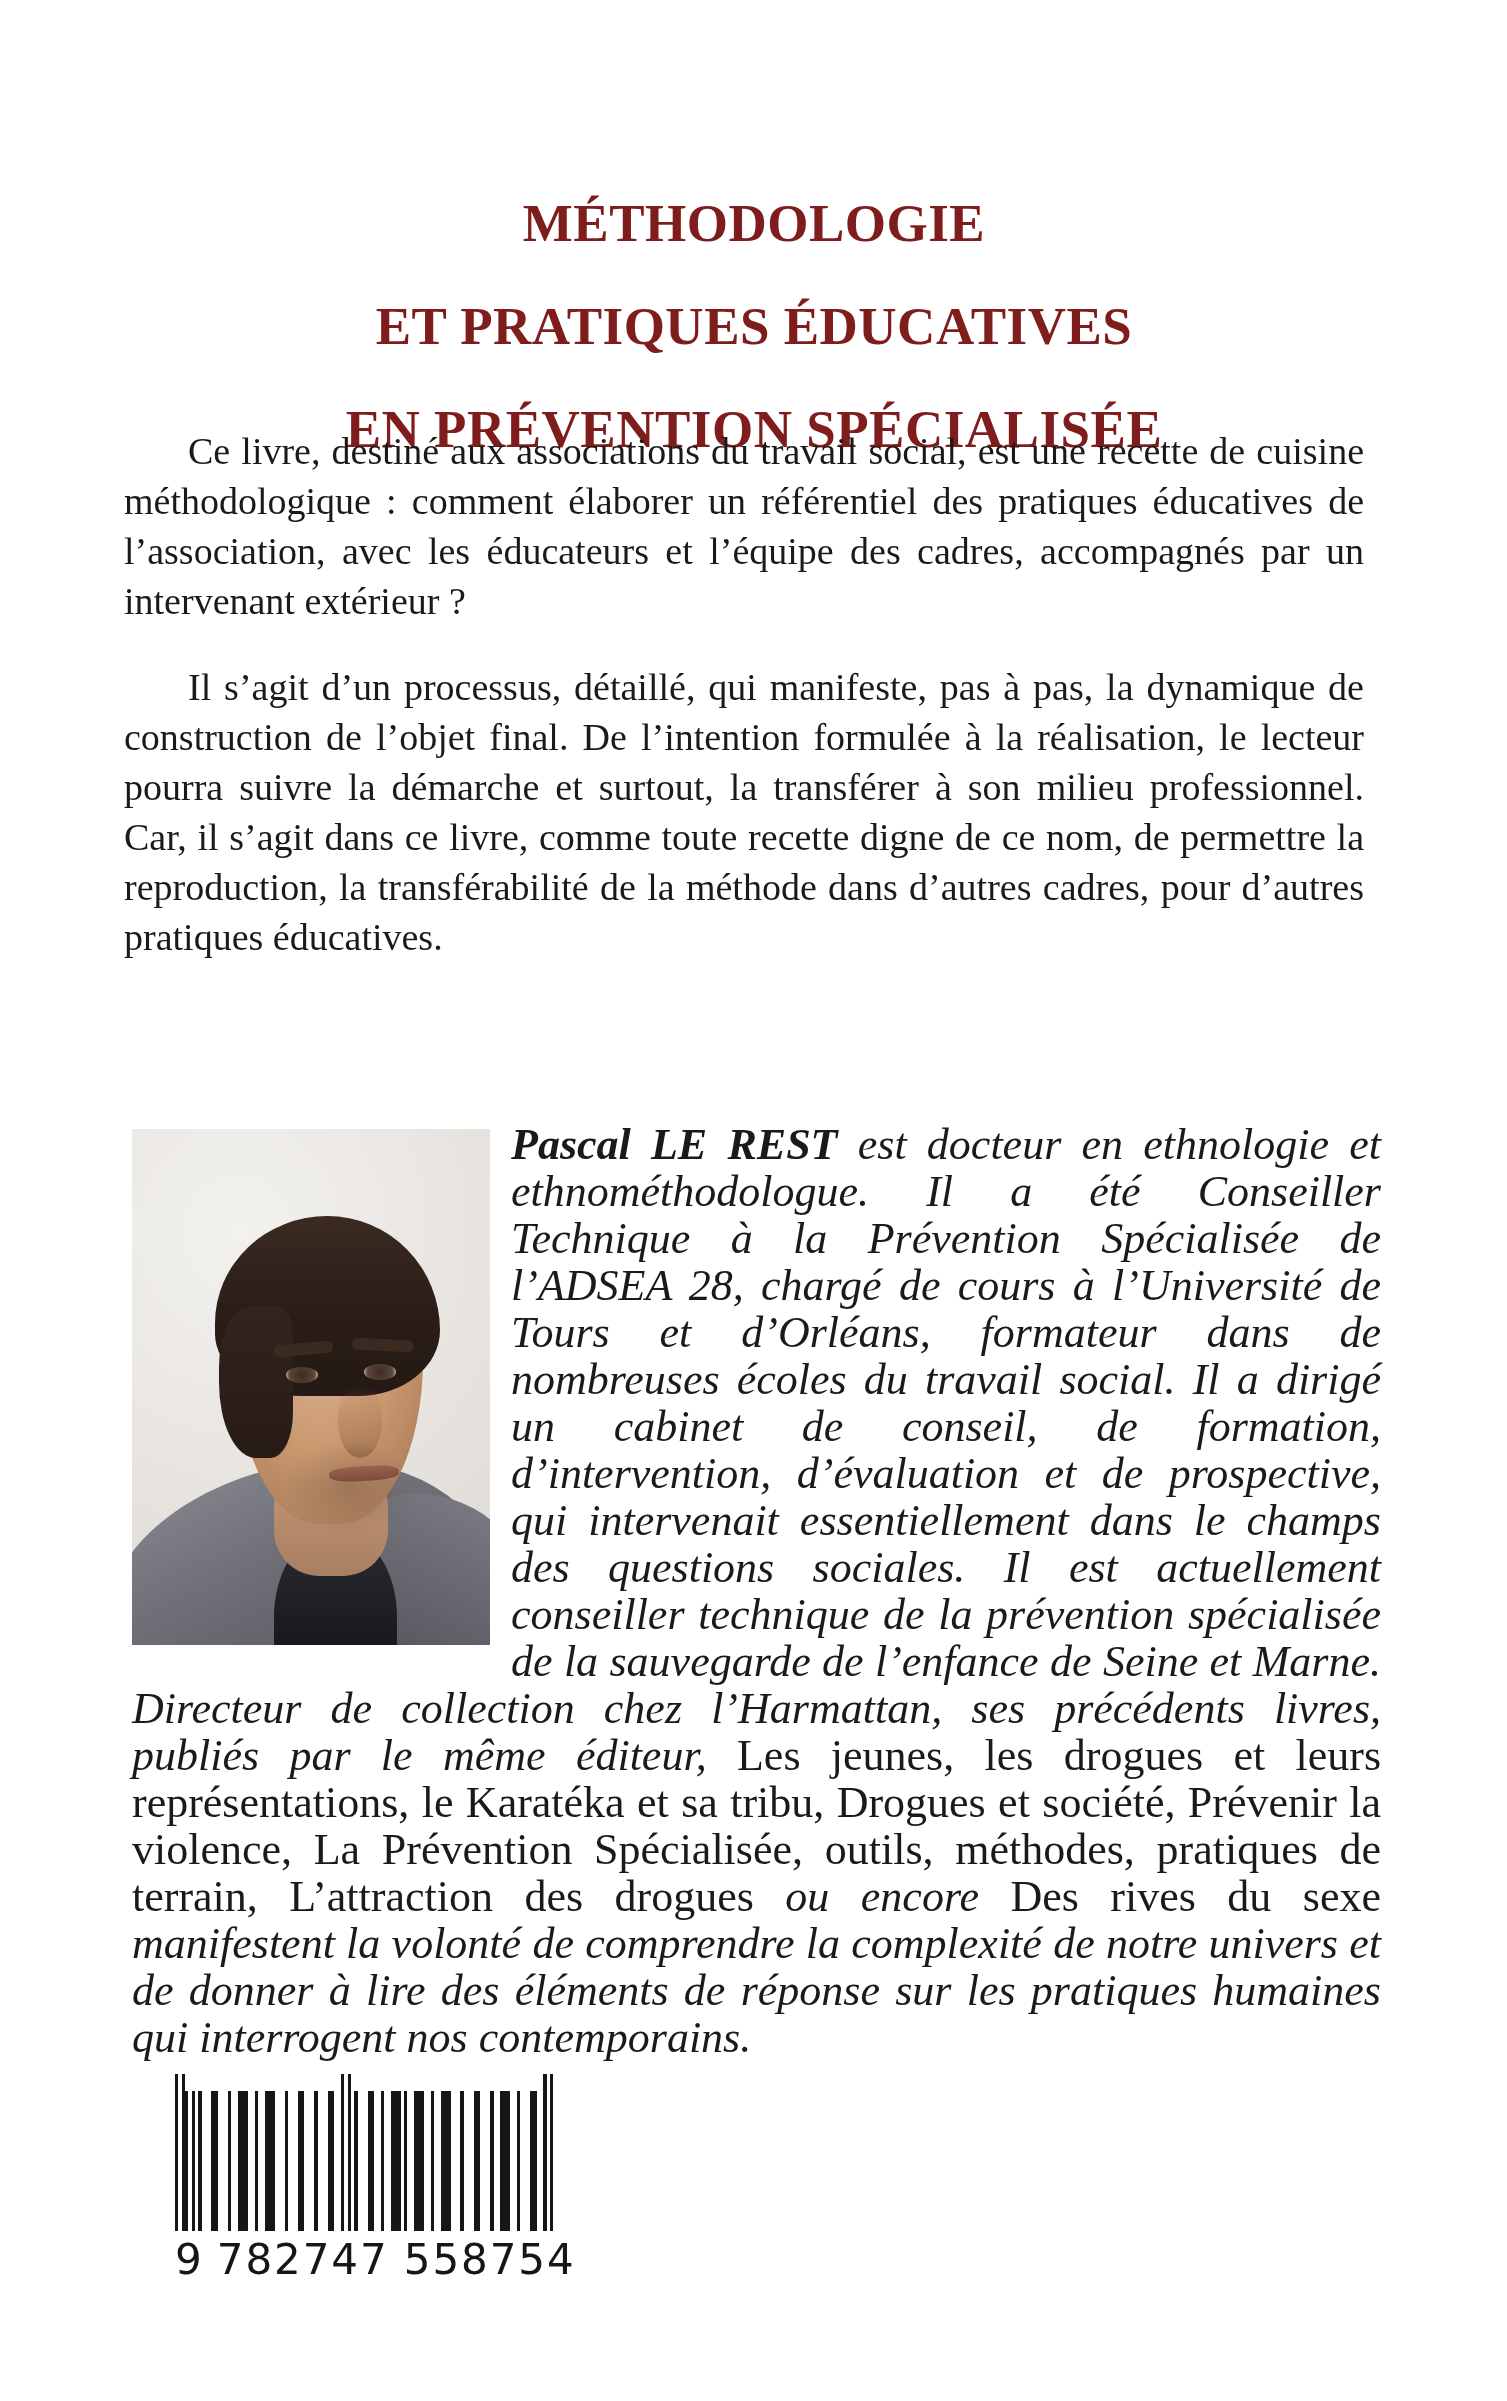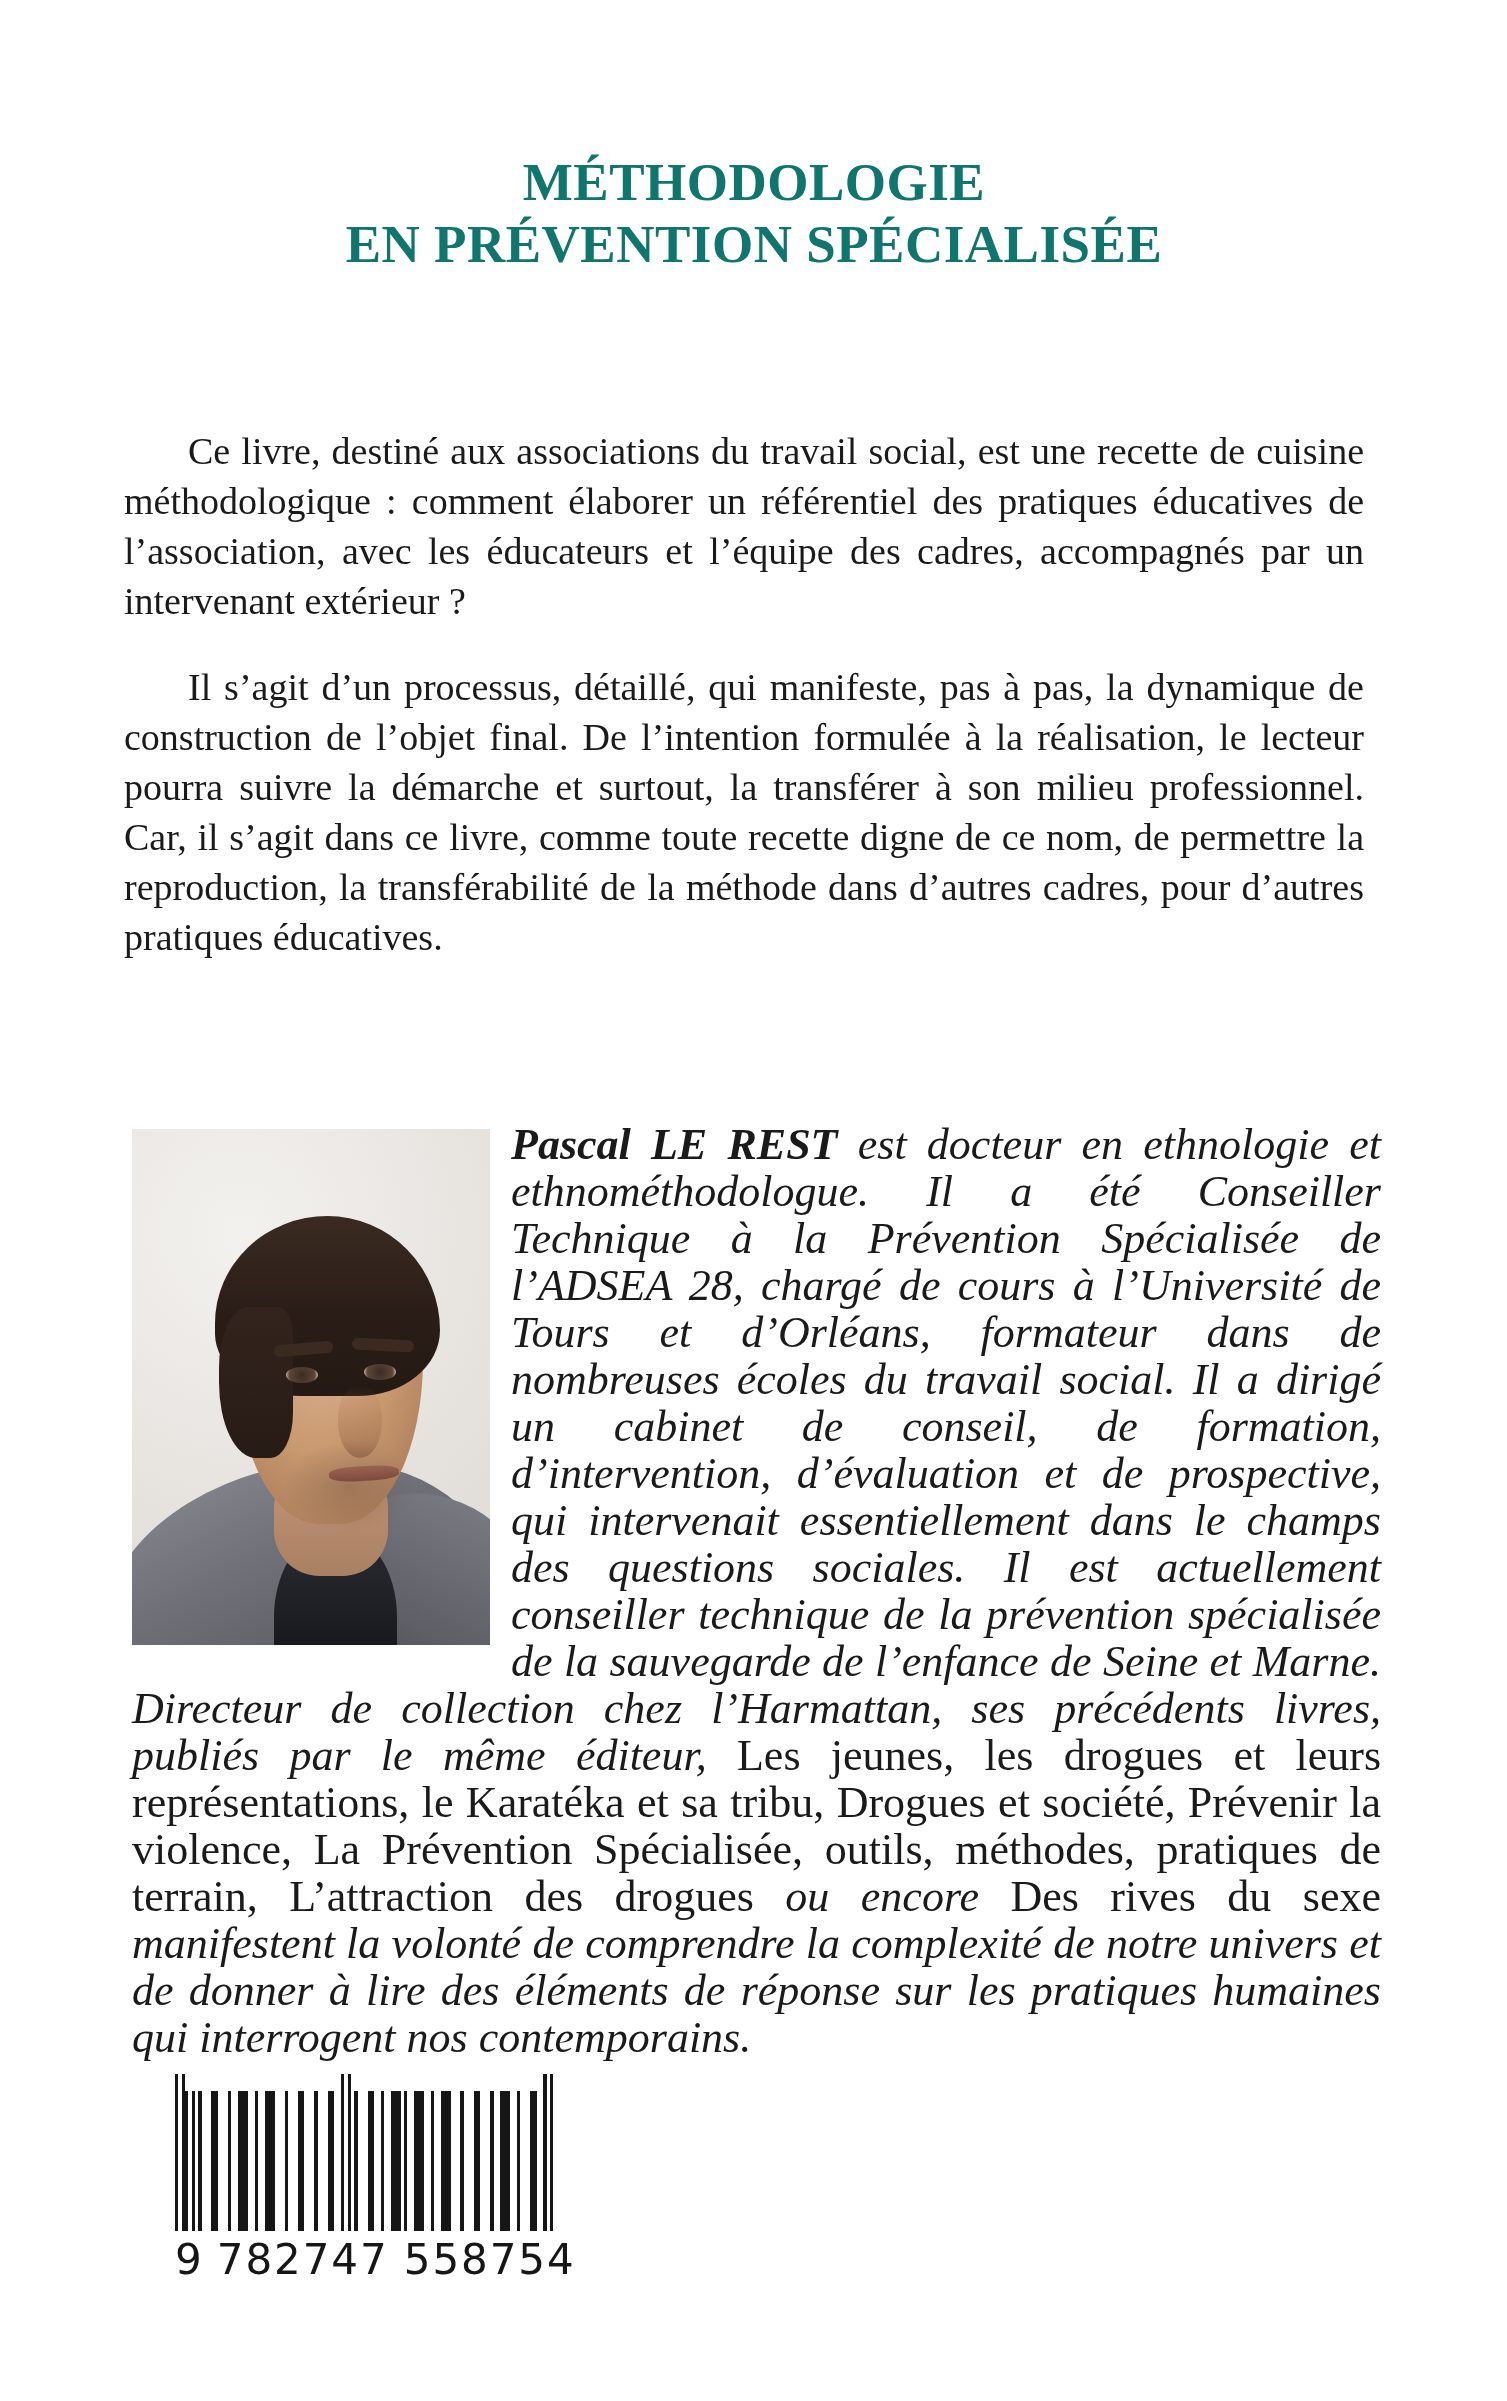--- a/index.html
+++ b/index.html
@@ -18,27 +18,28 @@
 
   
   #title-block {
     position: absolute;
     left: 0;
     top: 151px;
     width: 1508px;
     text-align: center;
   }
   .title-line {
-    color: #0f766e;
+    color: #7f1d1d;
     font-family: "Liberation Serif", "DejaVu Serif", serif;
     font-weight: bold;
     font-size: 53px;
     line-height: 62px;
     letter-spacing: 0.5px;
     white-space: nowrap;
+    margin-top: 41px;
   }
 
   
   #intro-block {
     position: absolute;
     left: 124px;
     top: 426px;
     width: 1240px;
   }
   .para {
@@ -231,20 +232,21 @@
     font-size: 38px;
     line-height: 53px;
     white-space: nowrap;
   }
 </style>
 </head>
 <body>
 
 <div id="title-block">
   <div class="title-line">MÉTHODOLOGIE</div>
+  <div class="title-line">ET PRATIQUES ÉDUCATIVES</div>
   <div class="title-line">EN PRÉVENTION SPÉCIALISÉE</div>
 </div>
 
 <div id="intro-block">
   <p class="para">Ce livre, destiné aux associations du travail social, est une recette de cuisine méthodologique : comment élaborer un référentiel des pratiques éducatives de l’association, avec les éducateurs et l’équipe des cadres, accompagnés par un intervenant extérieur ?</p>
   <p class="para">Il s’agit d’un processus, détaillé, qui manifeste, pas à pas, la dynamique de construction de l’objet final. De l’intention formulée à la réalisation, le lecteur pourra suivre la démarche et surtout, la transférer à son milieu professionnel. Car, il s’agit dans ce livre, comme toute recette digne de ce nom, de permettre la reproduction, la transférabilité de la méthode dans d’autres cadres, pour d’autres pratiques éducatives.</p>
 </div>
 
 <div id="author-block">
   <div id="author-photo">

